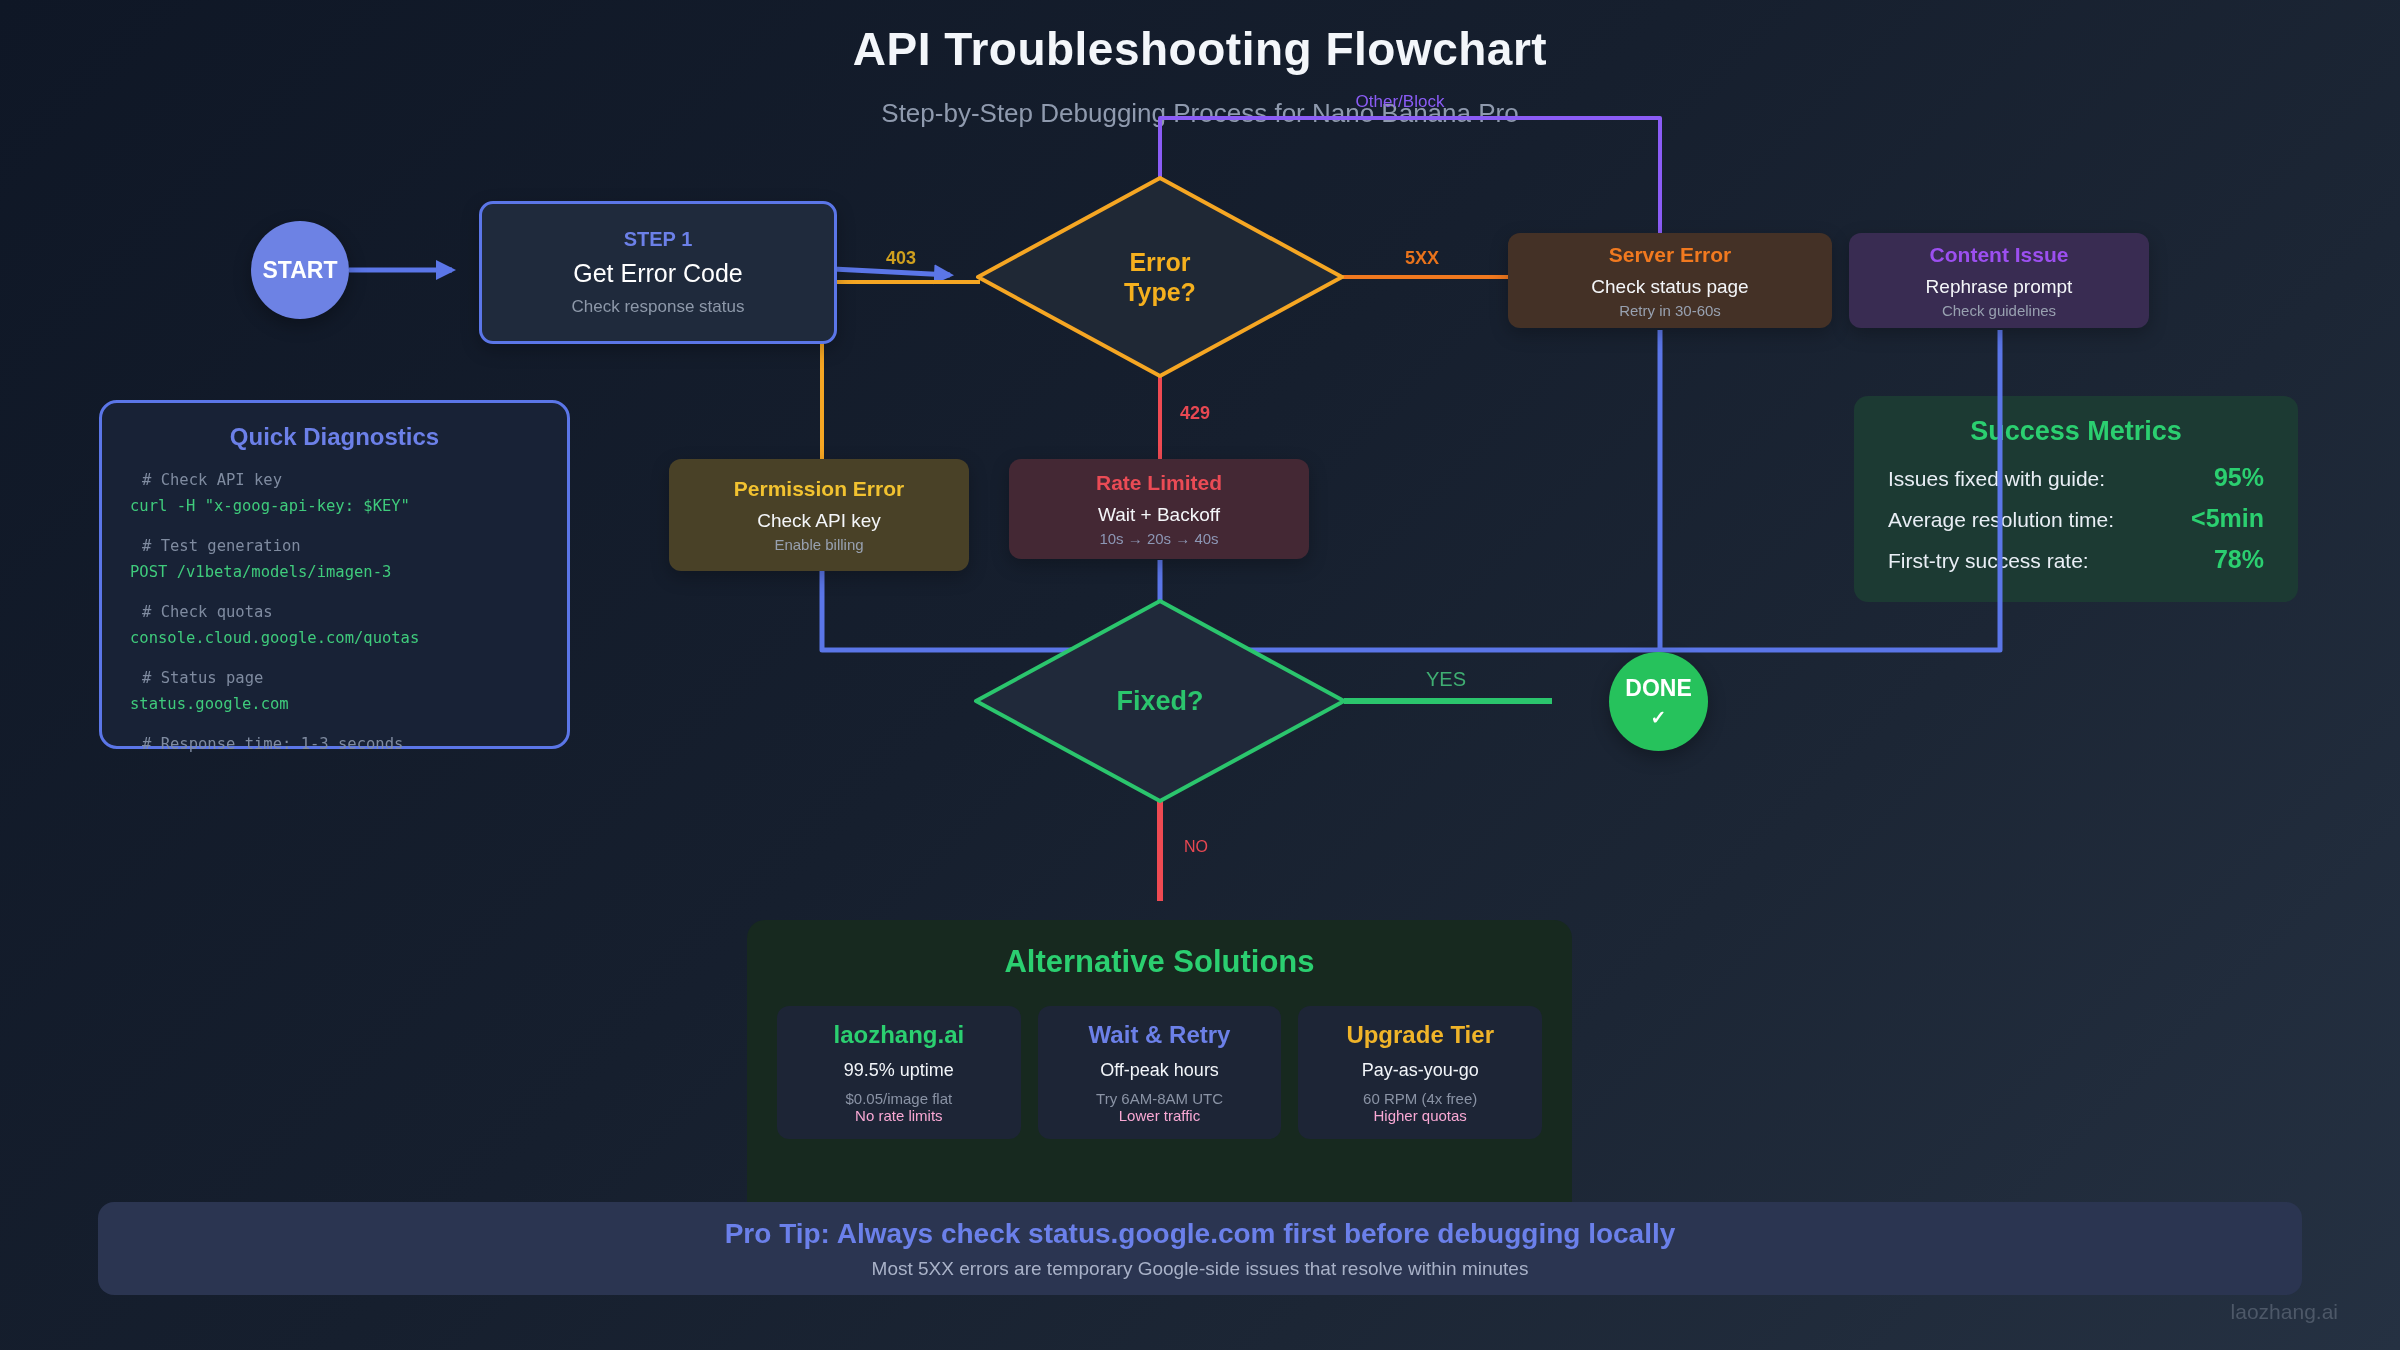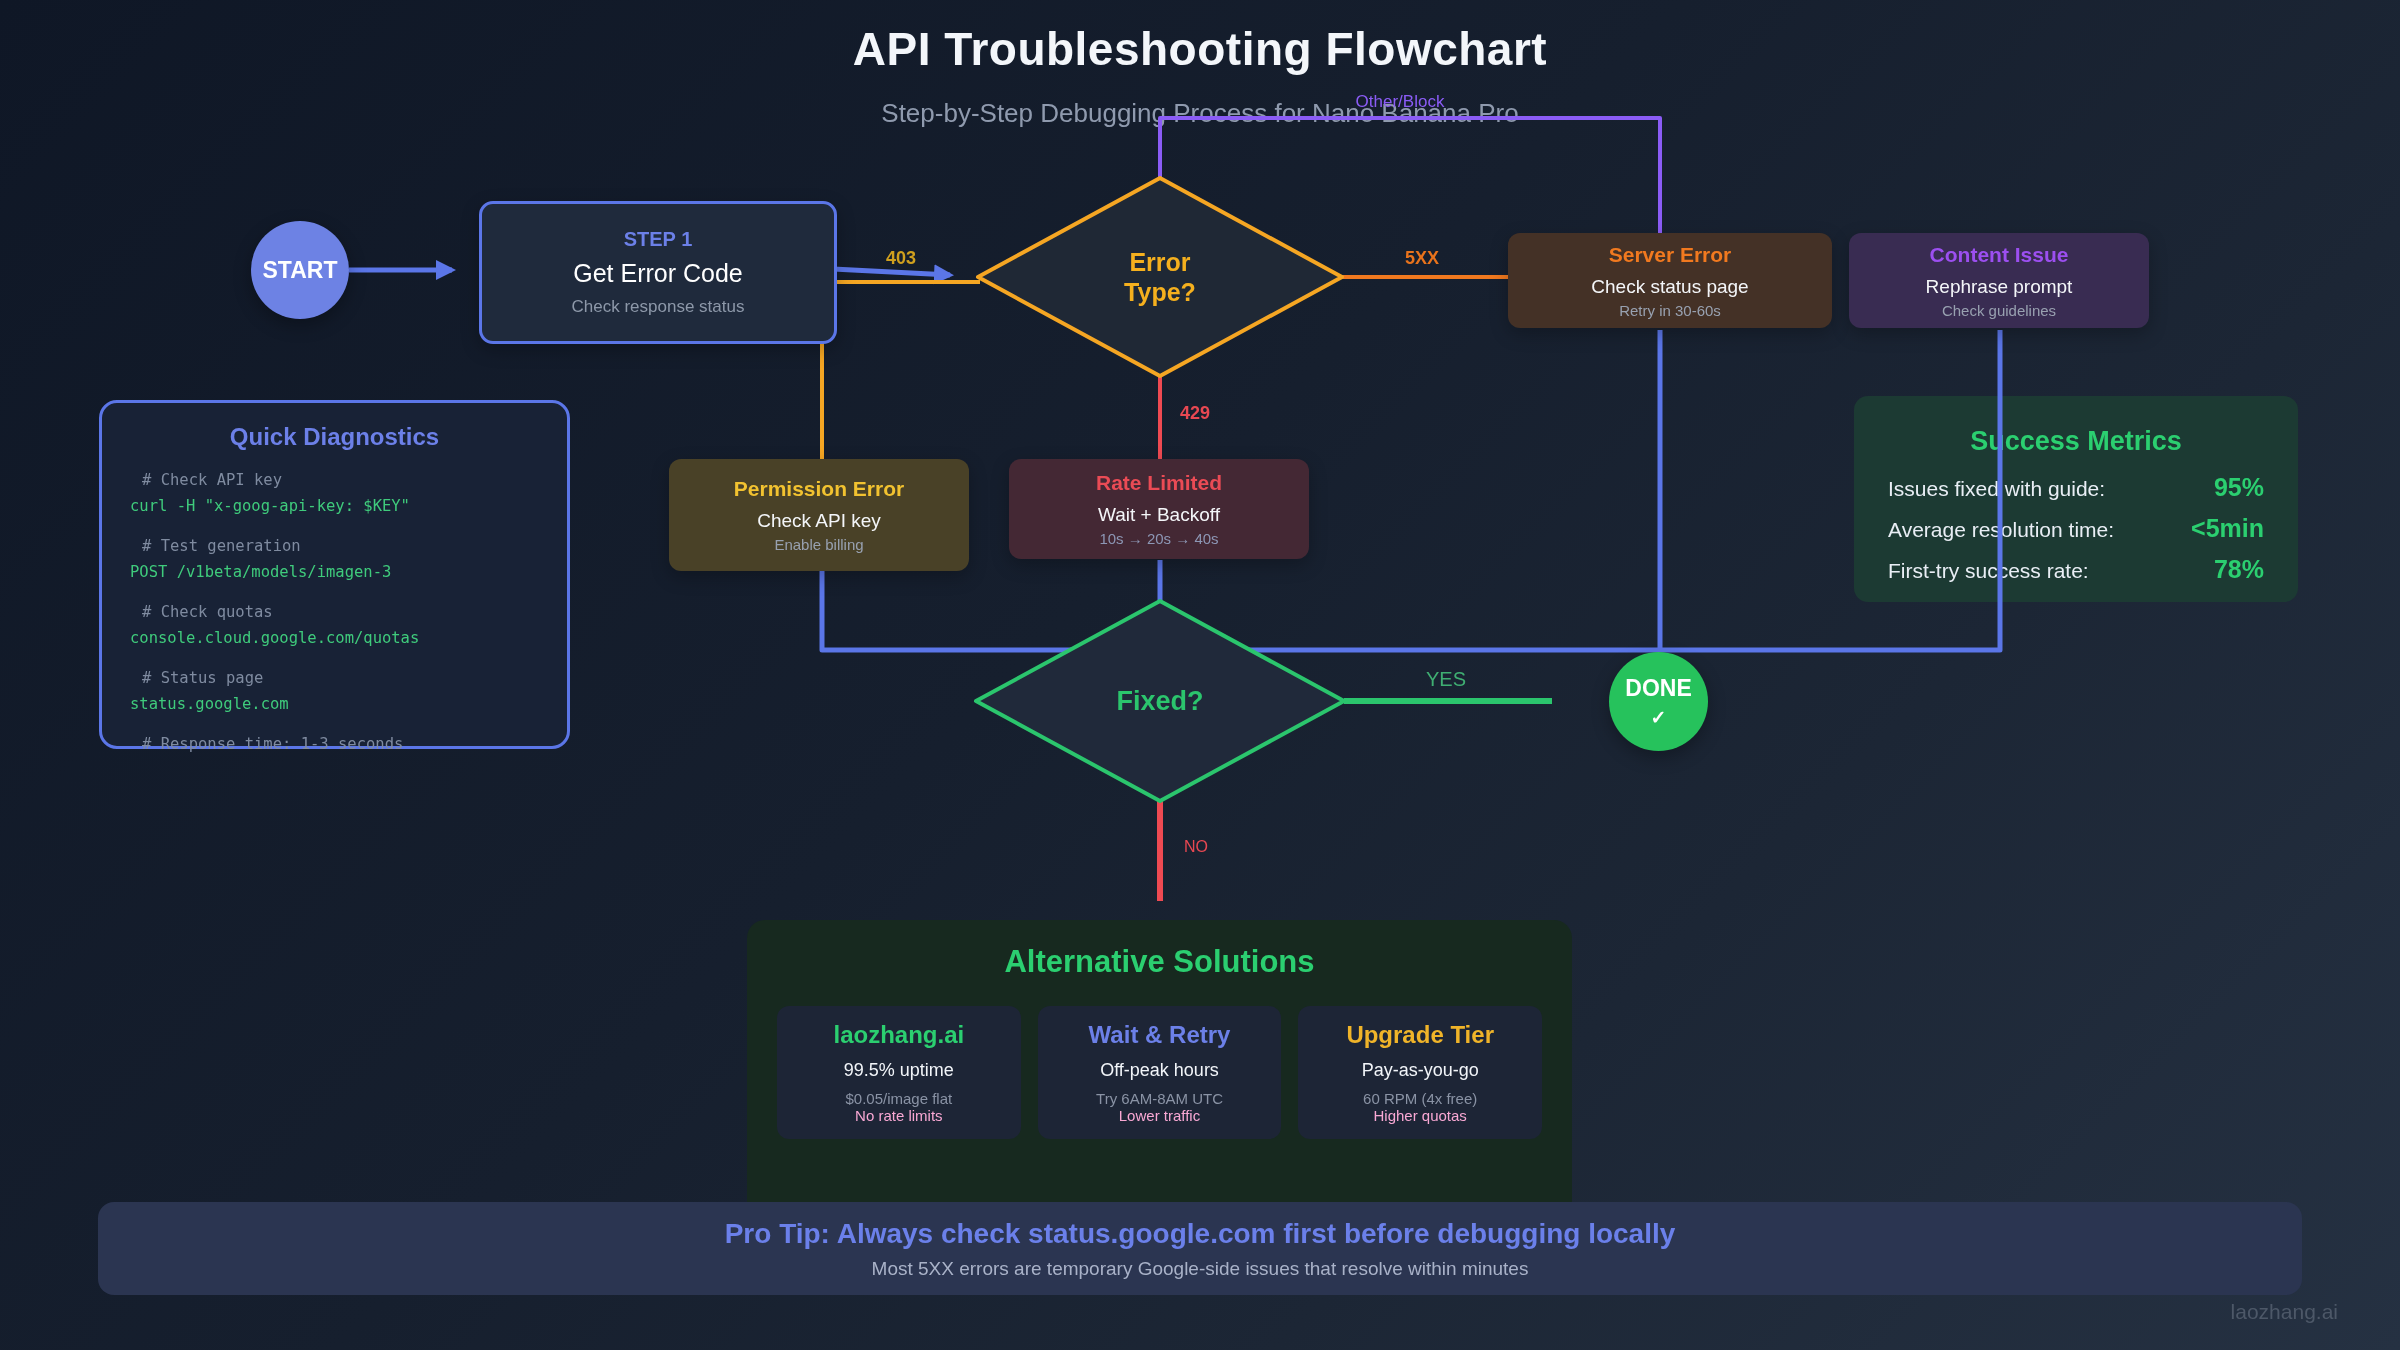--- a/index.html
+++ b/index.html
@@ -47,21 +47,21 @@
   
   .elabel{z-index:2;font-size:18px;font-weight:700;transform:translateX(-50%);white-space:nowrap;}
   
   .diag{left:99px;top:400px;width:471px;height:349px;background:#182236;border:3px solid #5b76e8;border-radius:18px;z-index:1;box-sizing:border-box;padding:20px 28px;}
   .diag .pt{color:#6c80e8;font-size:24px;font-weight:800;text-align:center;margin-bottom:16px;}
   .diag-line{font-family:"DejaVu Sans Mono", monospace;font-size:15.5px;line-height:26px;white-space:pre;}
   .diag-line.comment{color:#7f8ba0;margin-left:12px;}
   .diag-line.code{color:#3fcb7c;}
   .diag-line.gap{margin-top:14px;}
   
-  .metrics{left:1854px;top:396px;width:444px;height:206px;background:#1c3a33;border-radius:14px;z-index:1;box-sizing:border-box;padding:30px 34px;}
+  .metrics{left:1854px;top:396px;width:444px;height:206px;background:#1c3a33;border-radius:14px;z-index:1;box-sizing:border-box;padding:20px 34px;}
   .metrics .pt{color:#2bcf70;font-size:27px;font-weight:800;text-align:center;margin-bottom:16px;}
   .mrow{display:flex;justify-content:space-between;align-items:baseline;margin-top:12px;}
   .mrow .ml{color:#e9eef5;font-size:21px;}
   .mrow .mv{color:#2bcf70;font-size:25px;font-weight:800;}
   
   .alt{left:747px;top:920px;width:825px;height:316px;background:#17291f;border-radius:18px;z-index:1;box-sizing:border-box;padding:24px 30px;}
   .alt .pt{color:#2bcf70;font-size:31px;font-weight:800;text-align:center;}
   .cards{display:flex;justify-content:center;gap:17px;margin-top:26px;}
   .card{width:244px;height:133px;background:#1d2536;border-radius:12px;display:flex;flex-direction:column;align-items:center;justify-content:center;text-align:center;}
   .card .ct{font-size:24px;font-weight:800;}

